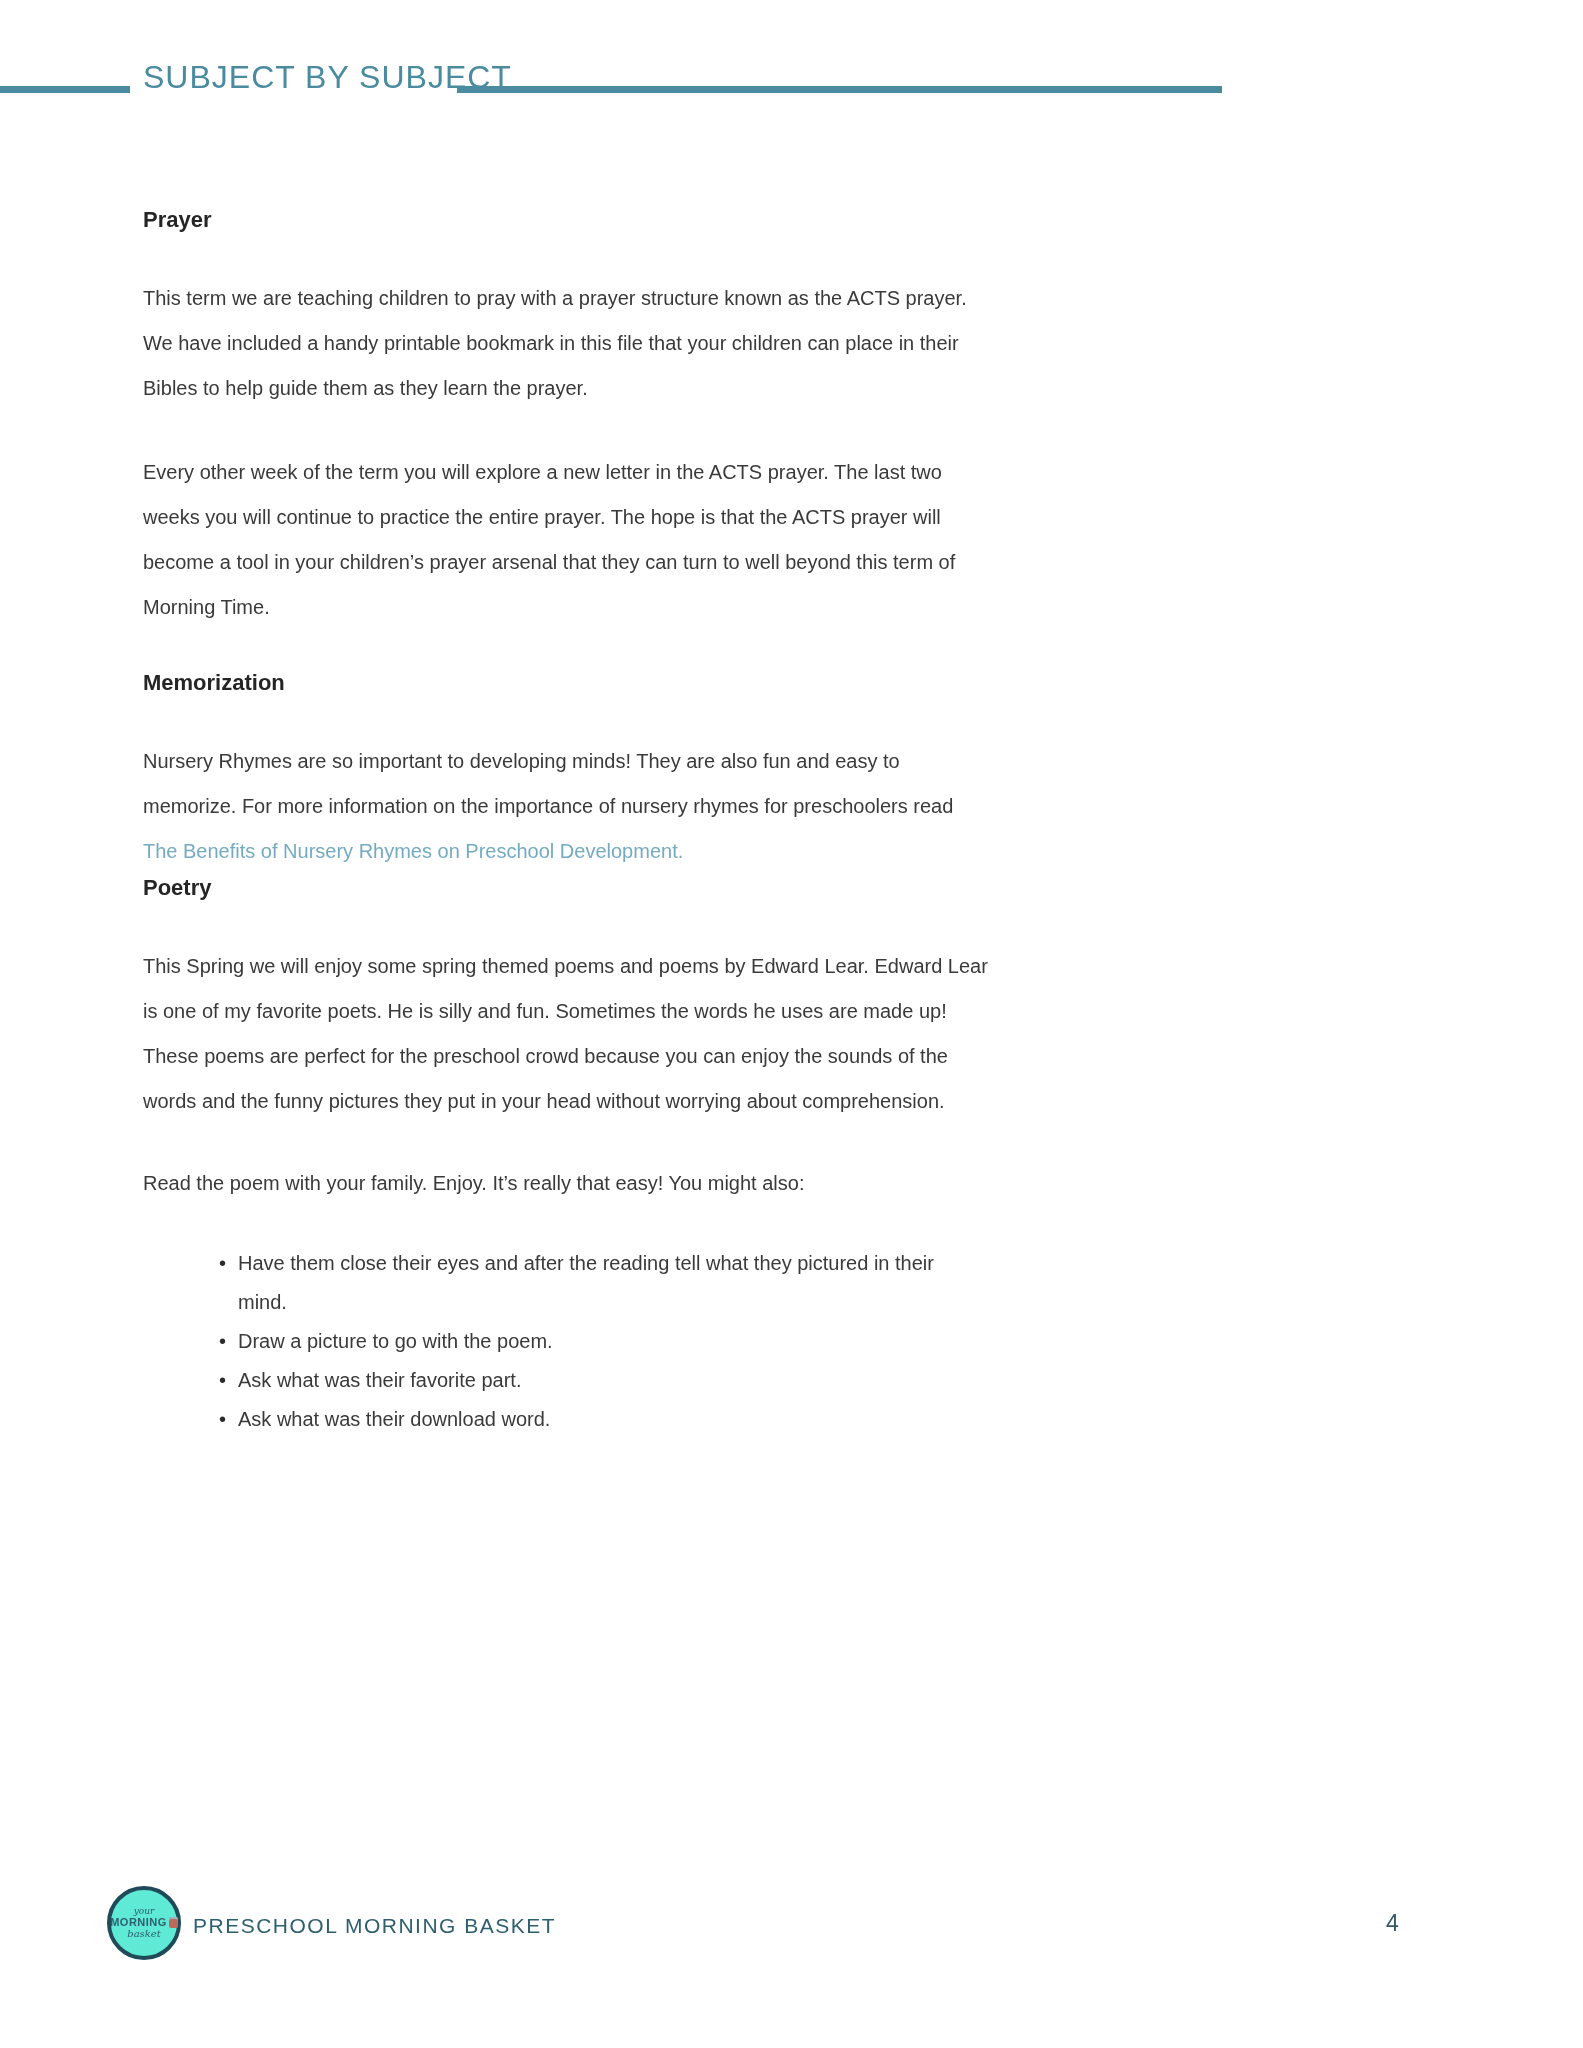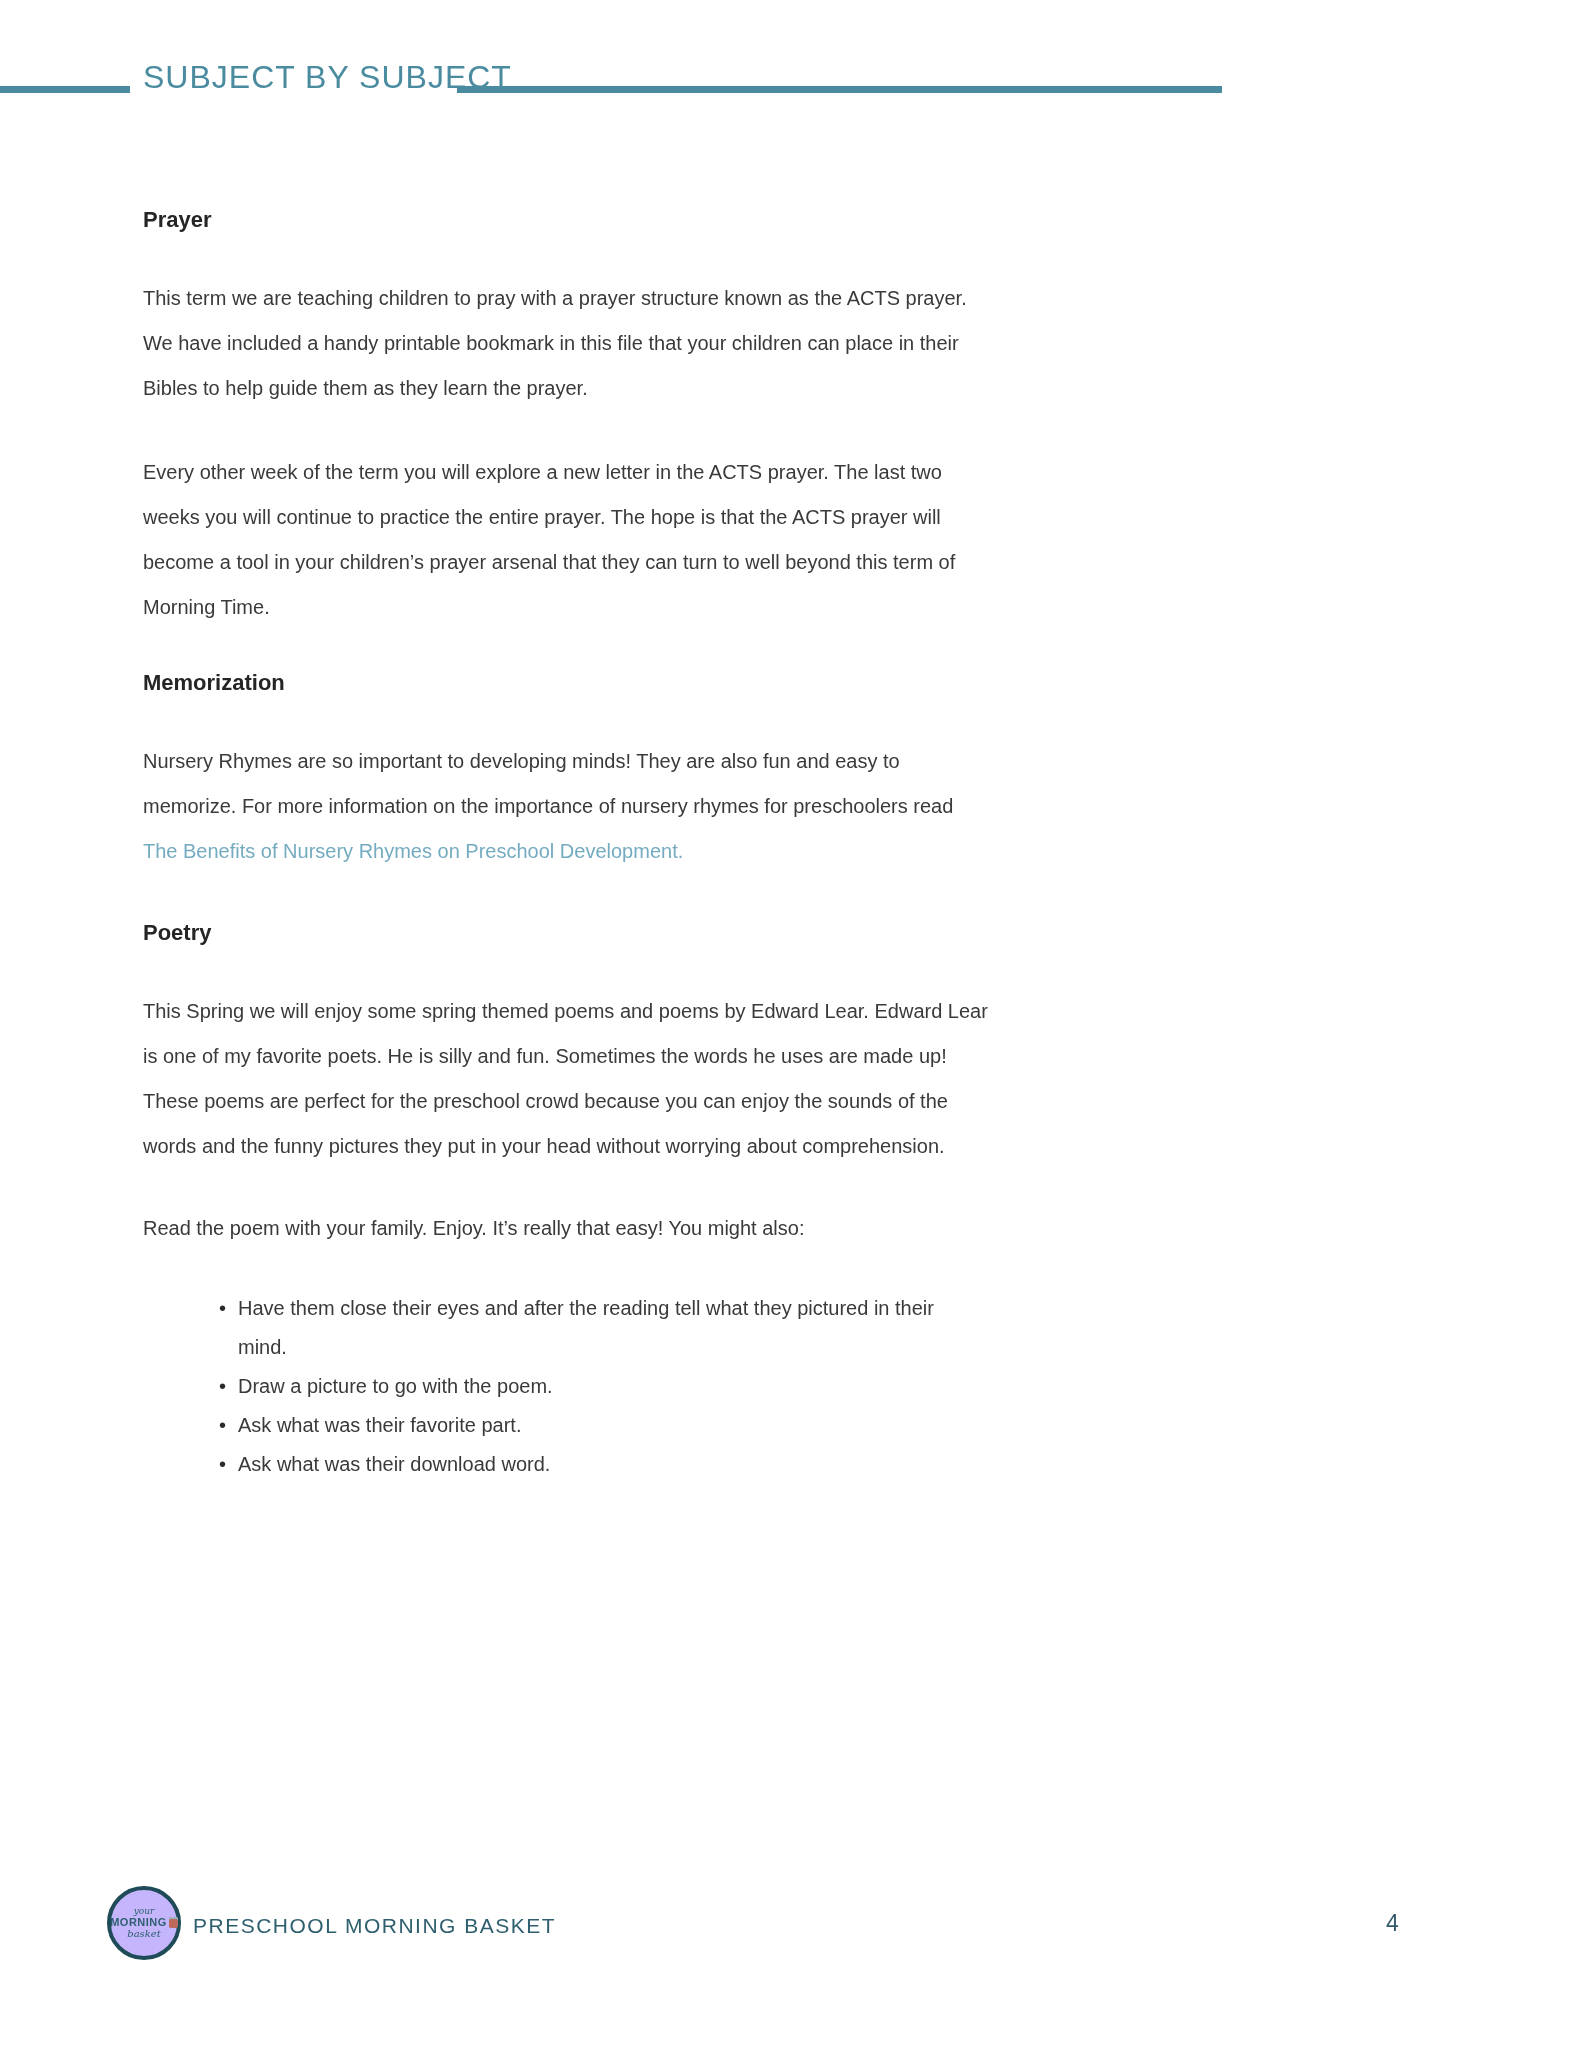--- a/index.html
+++ b/index.html
@@ -41,38 +41,38 @@
     color: #3a3a3a;
   }
   .content h3 {
     font-size: 22px; line-height: 28px; font-weight: 700; color: #252525;
   }
   .content h3 + * { margin-top: 42px; }
   .content p {
     font-size: 20px; line-height: 45px; white-space: pre-line;
   }
   .gap-md { margin-top: 39px; }
-  .gap-lg { margin-top: 45px; }
+  .gap-lg { }
   .gap-sm { margin-top: 37px; }
   .gap-xs { margin-top: 18px; }
   a.link { color: #74abc1; text-decoration: none; cursor: pointer; }
   ul.bullets { list-style: none; margin-top: 38px; }
   ul.bullets li {
     display: flex; padding-left: 76px;
     font-size: 20px; line-height: 39px;
   }
   ul.bullets .bullet { width: 19px; flex: 0 0 19px; color: #2a2a2a; }
   ul.bullets .li-text { white-space: pre-line; }
 
   
   .footer { position: absolute; left: 0; top: 1880px; width: 100%; height: 120px; }
   .logo {
     position: absolute; left: 107px; top: 6px;
     width: 74px; height: 74px; border-radius: 50%;
-    border: 4px solid #1f4a57; background: #c4b5fd;
+    border: 4px solid #1f4a57; background: #5eead4;
     display: flex; flex-direction: column; align-items: center; justify-content: center;
     text-align: center;
   }
   .logo-your {
     font-family: "DejaVu Serif", serif; font-style: italic;
     font-size: 9px; line-height: 9px; color: #2e5f6e;
   }
   .logo-morning {
     font-size: 11px; line-height: 12px; font-weight: 700;
     letter-spacing: 0.5px; color: #2e5f6e; display: flex; align-items: center; gap: 2px;

